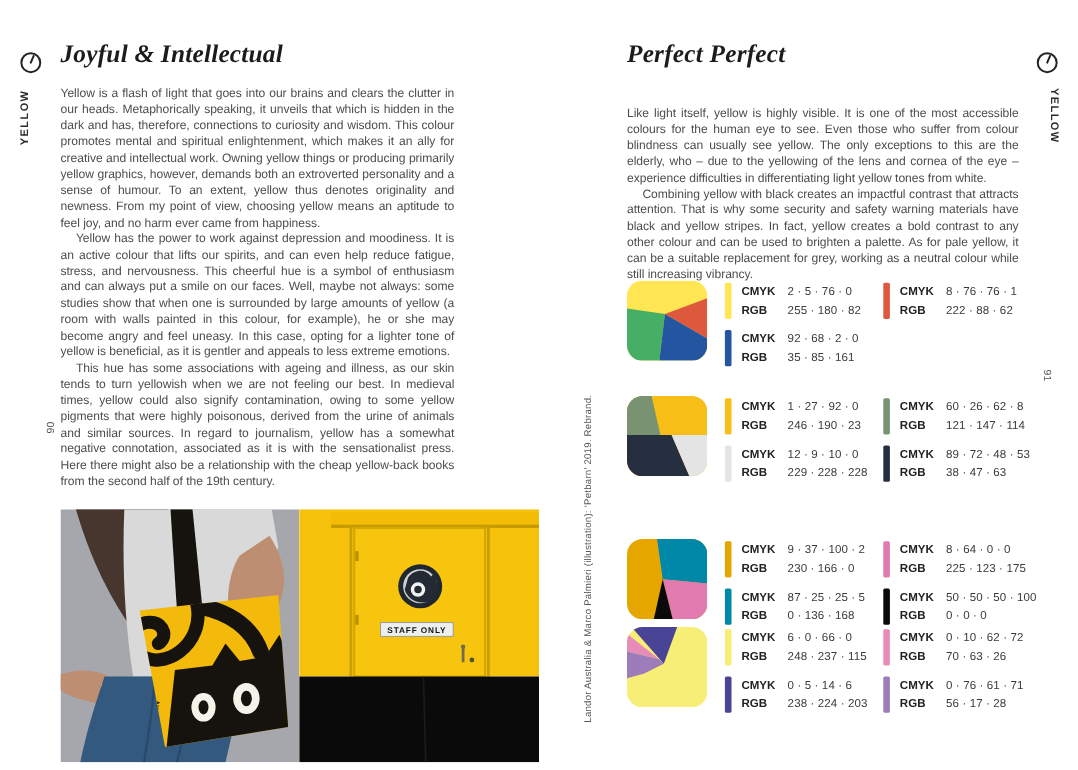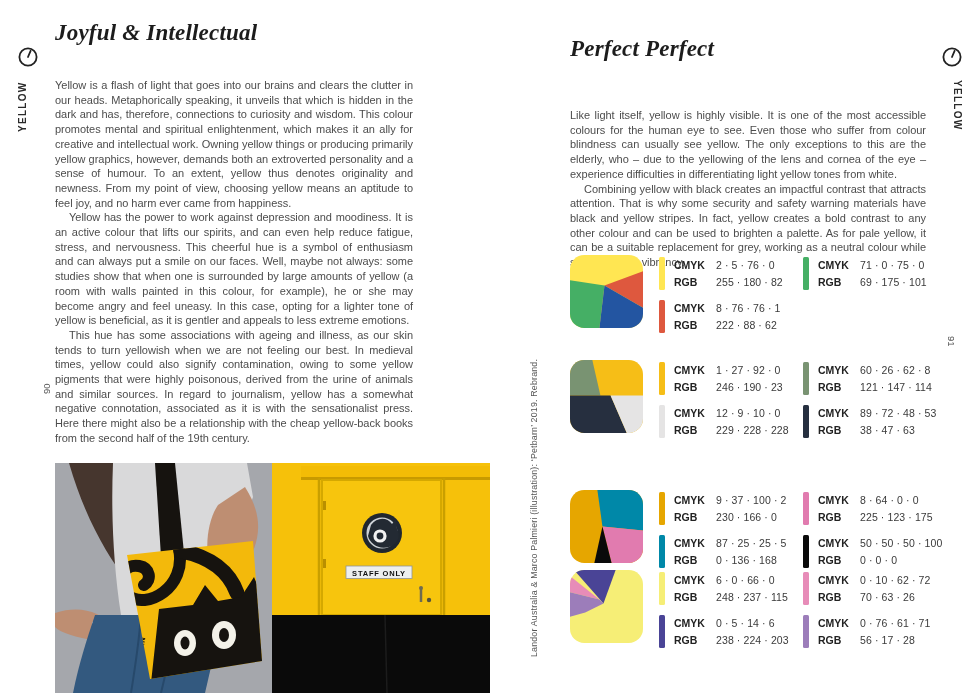--- a/index.html
+++ b/index.html
@@ -45,21 +45,21 @@
 
   <svg class="abs" style="left:17px;top:46px;" width="22" height="22" viewBox="0 0 22 22">
     <circle cx="11" cy="11" r="8.6" fill="none" stroke="#222" stroke-width="1.8"></circle>
     <line x1="11" y1="11" x2="13.6" y2="4.8" stroke="#222" stroke-width="1.8" stroke-linecap="round"></line>
   </svg>
 
   <div class="abs vtab rot-ccw" style="left:17px;top:132px;">YELLOW</div>
 
   <div class="abs pagenum rot-ccw" style="left:41px;top:394px;">90</div>
 
-  <div class="abs page-title" style="left:55px;top:20px;">Joyful &amp; Intellectual</div>
+  <div class="abs page-title" style="left:55px;top:36px;">Joyful &amp; Intellectual</div>
 
   <div class="abs body-col" style="left:55px;top:78px;">
     <p>Yellow is a flash of light that goes into our brains and clears the clutter in our heads. Metaphorically speaking, it unveils that which is hidden in the dark and has, therefore, connections to curiosity and wisdom. This colour promotes mental and spiritual enlightenment, which makes it an ally for creative and intellectual work. Owning yellow things or producing primarily yellow graphics, however, demands both an extroverted personality and a sense of humour. To an extent, yellow thus denotes originality and newness. From my point of view, choosing yellow means an aptitude to feel joy, and no harm ever came from happiness.</p>
     <p class="indent">Yellow has the power to work against depression and moodiness. It is an active colour that lifts our spirits, and can even help reduce fatigue, stress, and nervousness. This cheerful hue is a symbol of enthusiasm and can always put a smile on our faces. Well, maybe not always: some studies show that when one is surrounded by large amounts of yellow (a room with walls painted in this colour, for example), he or she may become angry and feel uneasy. In this case, opting for a lighter tone of yellow is beneficial, as it is gentler and appeals to less extreme emotions.</p>
     <p class="indent">This hue has some associations with ageing and illness, as our skin tends to turn yellowish when we are not feeling our best. In medieval times, yellow could also signify contamination, owing to some yellow pigments that were highly poisonous, derived from the urine of animals and similar sources. In regard to journalism, yellow has a somewhat negative connotation, associated as it is with the sensationalist press. Here there might also be a relationship with the cheap yellow-back books from the second half of the 19th century.</p>
   </div>
 
   <svg class="abs" style="left:55px;top:463px;" width="435" height="230" viewBox="0 0 435 230">
     <defs>
       <clipPath id="phL">
@@ -126,21 +126,21 @@
   </svg>
 
   <div class="abs vtab rot-cw" style="left:963px;top:80px;">YELLOW</div>
 
   <div class="abs pagenum rot-cw" style="left:957px;top:336px;">91</div>
 
   <div class="abs caption" style="left:529px;top:657px;">Landor Australia &amp; Marco Palmieri (illustration): ‘Petbarn’ 2019. Rebrand.</div>
 
   <div class="abs page-title" style="left:570px;top:36px;">Perfect Perfect</div>
 
-  <div class="abs body-col" style="left:570px;top:108px;width:356px;">
+  <div class="abs body-col" style="left:570px;top:96px;width:356px;">
     <p>Like light itself, yellow is highly visible. It is one of the most accessible colours for the human eye to see. Even those who suffer from colour blindness can usually see yellow. The only exceptions to this are the elderly, who – due to the yellowing of the lens and cornea of the eye – experience difficulties in differentiating light yellow tones from white.</p>
     <p class="indent">Combining yellow with black creates an impactful contrast that attracts attention. That is why some security and safety warning materials have black and yellow stripes. In fact, yellow creates a bold contrast to any other colour and can be used to brighten a palette. As for pale yellow, it can be a suitable replacement for grey, working as a neutral colour while still increasing vibrancy.</p>
   </div>
 
   <div class="palette-row" style="top:255px;">
     <svg width="73" height="73" viewBox="0 0 72 72">
       <defs>
           <clipPath id="sw0">
             <rect width="72" height="72" rx="14"></rect>
           </clipPath>
@@ -154,31 +154,31 @@
     </svg>
     <div class="entries">
       <div class="entry">
         <span class="chipbar" style="background-color: rgb(255, 230, 82);"></span>
         <div>
             <div class="vrow"><span class="vlabel">CMYK</span><span class="vnum">2 · 5 · 76 · 0</span></div>
              <div class="vrow"><span class="vlabel">RGB</span><span class="vnum">255 · 180 · 82</span></div>
           </div>
       </div>
       <div class="entry">
-        <span class="chipbar" style="background-color: rgb(69, 175, 101);"></span>
-        <div>
-            <div class="vrow"><span class="vlabel">CMYK</span><span class="vnum">71 · 0 · 75 · 0</span></div>
-             <div class="vrow"><span class="vlabel">RGB</span><span class="vnum">69 · 175 · 101</span></div>
-          </div>
-      </div>
-      <div class="entry">
         <span class="chipbar" style="background-color: rgb(222, 88, 62);"></span>
         <div>
             <div class="vrow"><span class="vlabel">CMYK</span><span class="vnum">8 · 76 · 76 · 1</span></div>
              <div class="vrow"><span class="vlabel">RGB</span><span class="vnum">222 · 88 · 62</span></div>
+          </div>
+      </div>
+      <div class="entry">
+        <span class="chipbar" style="background-color: rgb(35, 85, 161);"></span>
+        <div>
+            <div class="vrow"><span class="vlabel">CMYK</span><span class="vnum">92 · 68 · 2 · 0</span></div>
+             <div class="vrow"><span class="vlabel">RGB</span><span class="vnum">35 · 85 · 161</span></div>
           </div>
       </div>
     </div>
   </div>
 
   <div class="palette-row" style="top:360px;">
     <svg width="73" height="73" viewBox="0 0 72 72">
       <defs>
           <clipPath id="sw1">
             <rect width="72" height="72" rx="14"></rect>

